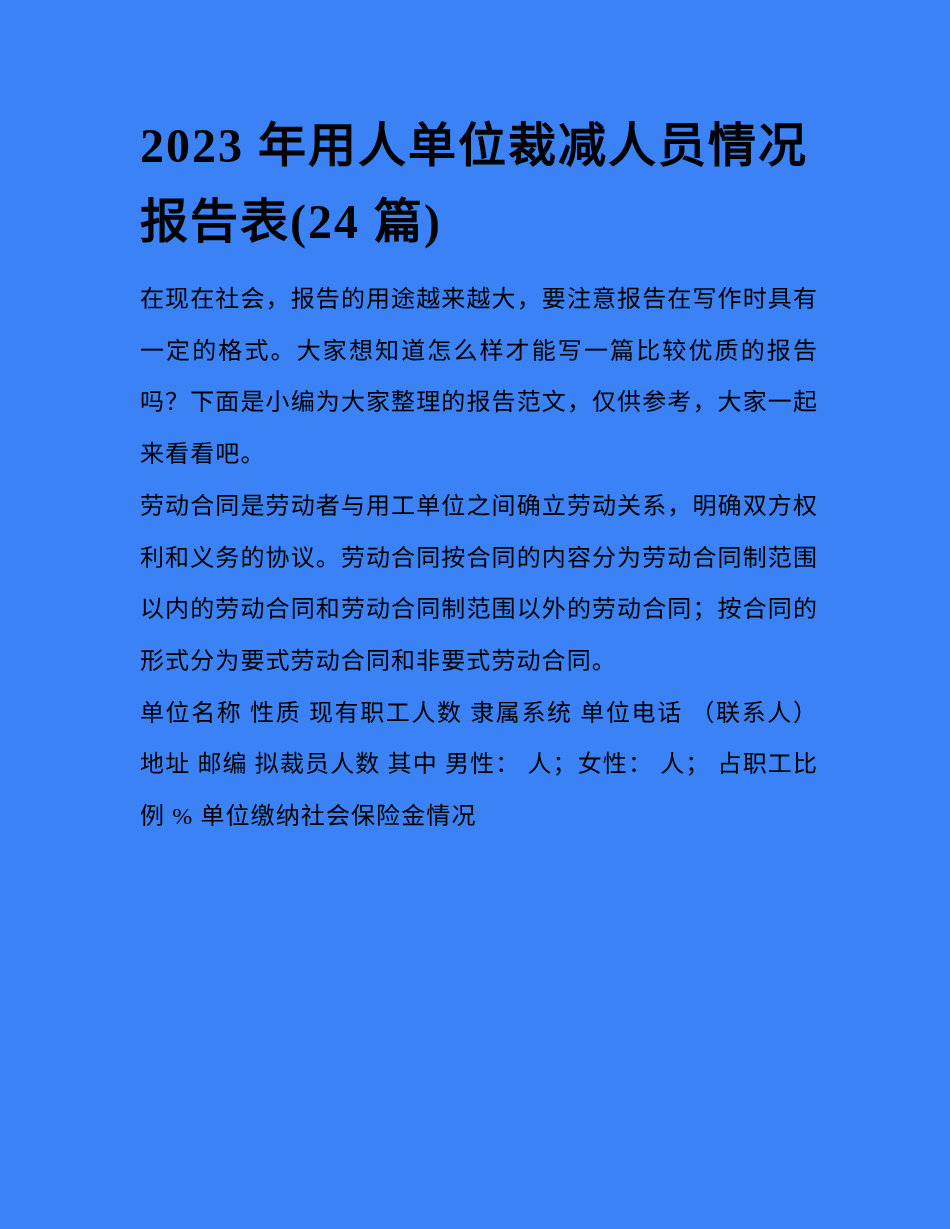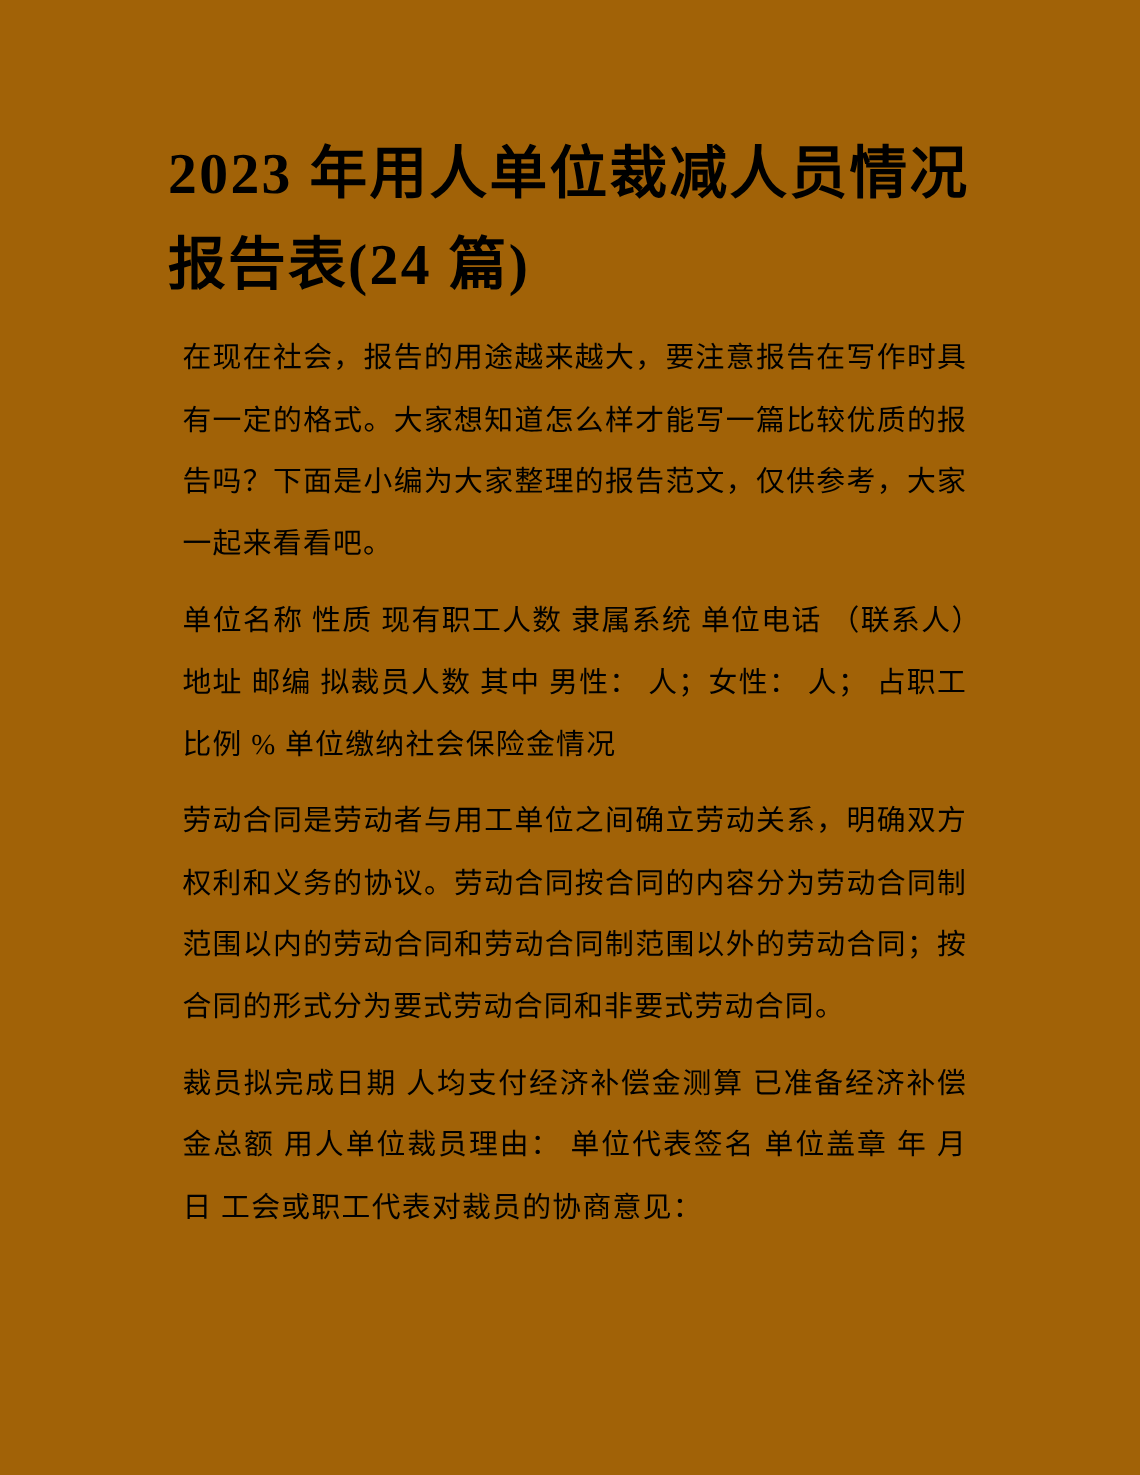--- a/index.html
+++ b/index.html
@@ -9,53 +9,52 @@
   body {
     width: 950px;
     height: 1229px;
     background: #ffffff;
     overflow: hidden;
   }
   .page {
     box-sizing: border-box;
     width: 950px;
     height: 1229px;
-    background: #a16207;
+    background: #3b82f6;
     padding: 108px 132px 0 140px;
     color: #000000;
   }
   .doc-title {
     margin: 0 0 14px 0;
     font-family: "Liberation Serif", "DejaVu Serif", serif;
     font-weight: 700;
     font-size: 48px;
     line-height: 76px;
     letter-spacing: 2px;
     color: #000000;
     text-align: left;
   }
   .para {
-    margin: 12px;
+    margin: 0;
     font-family: "Liberation Serif", "DejaVu Serif", serif;
     font-weight: 400;
     font-size: 24px;
     line-height: 51.7px;
     letter-spacing: 1.1px;
     color: #000000;
     text-align: justify;
   }
 </style>
 </head>
 <body>
 
 <div class="page">
   <h1 class="doc-title">2023 年用人单位裁减人员情况报告表(24 篇)</h1>
 
   <p class="para">在现在社会，报告的用途越来越大，要注意报告在写作时具有一定的格式。大家想知道怎么样才能写一篇比较优质的报告吗？下面是小编为大家整理的报告范文，仅供参考，大家一起来看看吧。</p>
 
 
+  <p class="para">劳动合同是劳动者与用工单位之间确立劳动关系，明确双方权利和义务的协议。劳动合同按合同的内容分为劳动合同制范围以内的劳动合同和劳动合同制范围以外的劳动合同；按合同的形式分为要式劳动合同和非要式劳动合同。</p>
+
   <p class="para">单位名称 性质 现有职工人数 隶属系统 单位电话 （联系人）地址 邮编 拟裁员人数 其中 男性： 人；女性： 人； 占职工比例 % 单位缴纳社会保险金情况</p>
 
-  <p class="para">劳动合同是劳动者与用工单位之间确立劳动关系，明确双方权利和义务的协议。劳动合同按合同的内容分为劳动合同制范围以内的劳动合同和劳动合同制范围以外的劳动合同；按合同的形式分为要式劳动合同和非要式劳动合同。</p>
-
-  <p class="para">裁员拟完成日期 人均支付经济补偿金测算 已准备经济补偿金总额 用人单位裁员理由： 单位代表签名 单位盖章 年 月 日 工会或职工代表对裁员的协商意见：</p>
 
 </div>
 
 </body></html>

